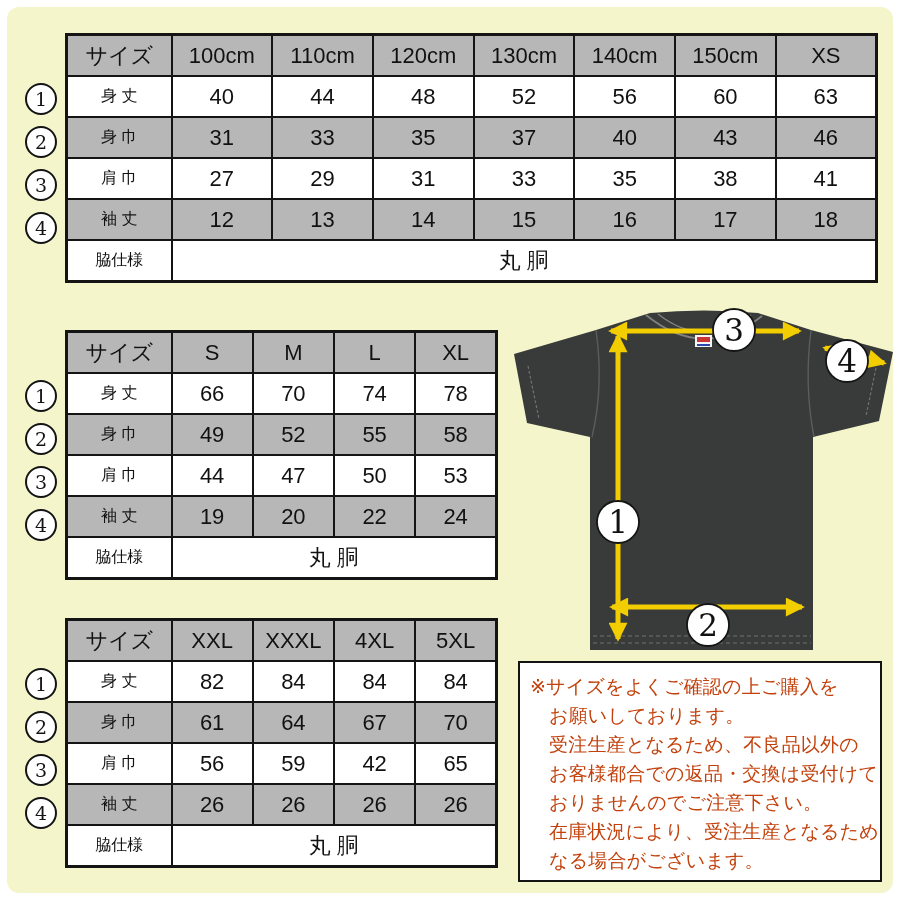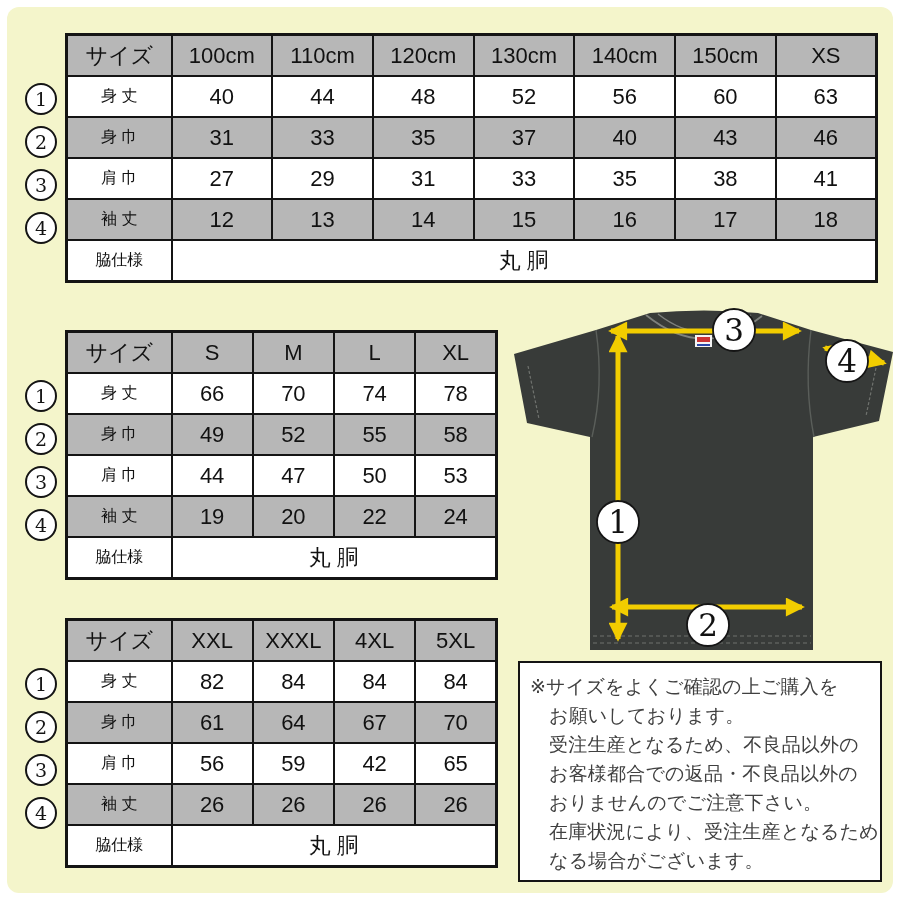--- a/index.html
+++ b/index.html
@@ -28,21 +28,21 @@
   .gutter .gcell{height:43px;display:flex;align-items:center;justify-content:center;}
   .badge{display:flex;align-items:center;justify-content:center;width:28px;height:28px;border-radius:50%;
          border:2px solid #141414;background:#ffffff;font-family:"DejaVu Serif",serif;font-size:19px;color:#141414;}
 
   
   #shirt-wrap{position:absolute;left:508px;top:306px;width:390px;height:352px;}
 
   
   .note{position:absolute;left:518px;top:661px;width:364px;height:221px;background:var(--note_bg,#ffffff);
         border:2px solid var(--border,#141414);box-sizing:border-box;padding:9px 8px 6px 10px;}
-  .nline{font-size:19px;line-height:29px;color:#404040;white-space:nowrap;letter-spacing:0.2px;}
+  .nline{font-size:19px;line-height:29px;color:#c2410c;white-space:nowrap;letter-spacing:0.2px;}
   .nline.ind{padding-left:19px;}
 </style>
 </head>
 <body>
 
 <div class="canvas">
   <div class="page"></div>
 
   <div class="gutter" id="gutter-kids">
       <div class="gcell">
@@ -312,18 +312,18 @@
         <circle cx="339" cy="55" r="21" fill="#ffffff" stroke="#151515" stroke-width="1.8"></circle>
         <text x="339" y="66" text-anchor="middle" font-family="DejaVu Serif, serif" font-size="31" fill="#111">4</text>
       </g>
     </svg>
   </div>
 
   <div class="note">
       <div class="nline">※サイズをよくご確認の上ご購入を</div>
       <div class="nline ind">お願いしております。</div>
       <div class="nline ind">受注生産となるため、不良品以外の</div>
-      <div class="nline ind">お客様都合での返品・不良品以外の</div>
+      <div class="nline ind">お客様都合での返品・交換は受付けて</div>
       <div class="nline ind">おりませんのでご注意下さい。</div>
       <div class="nline ind">在庫状況により、受注生産となるため</div>
       <div class="nline ind">なる場合がございます。</div>
     </div>
 </div>
 
 </body></html>

